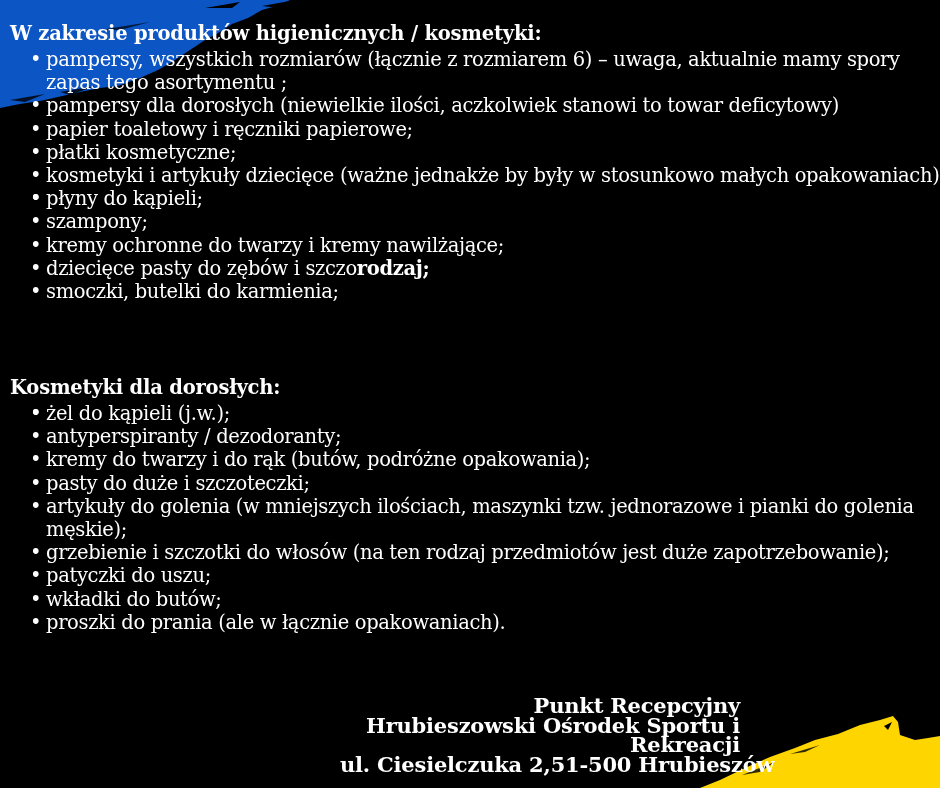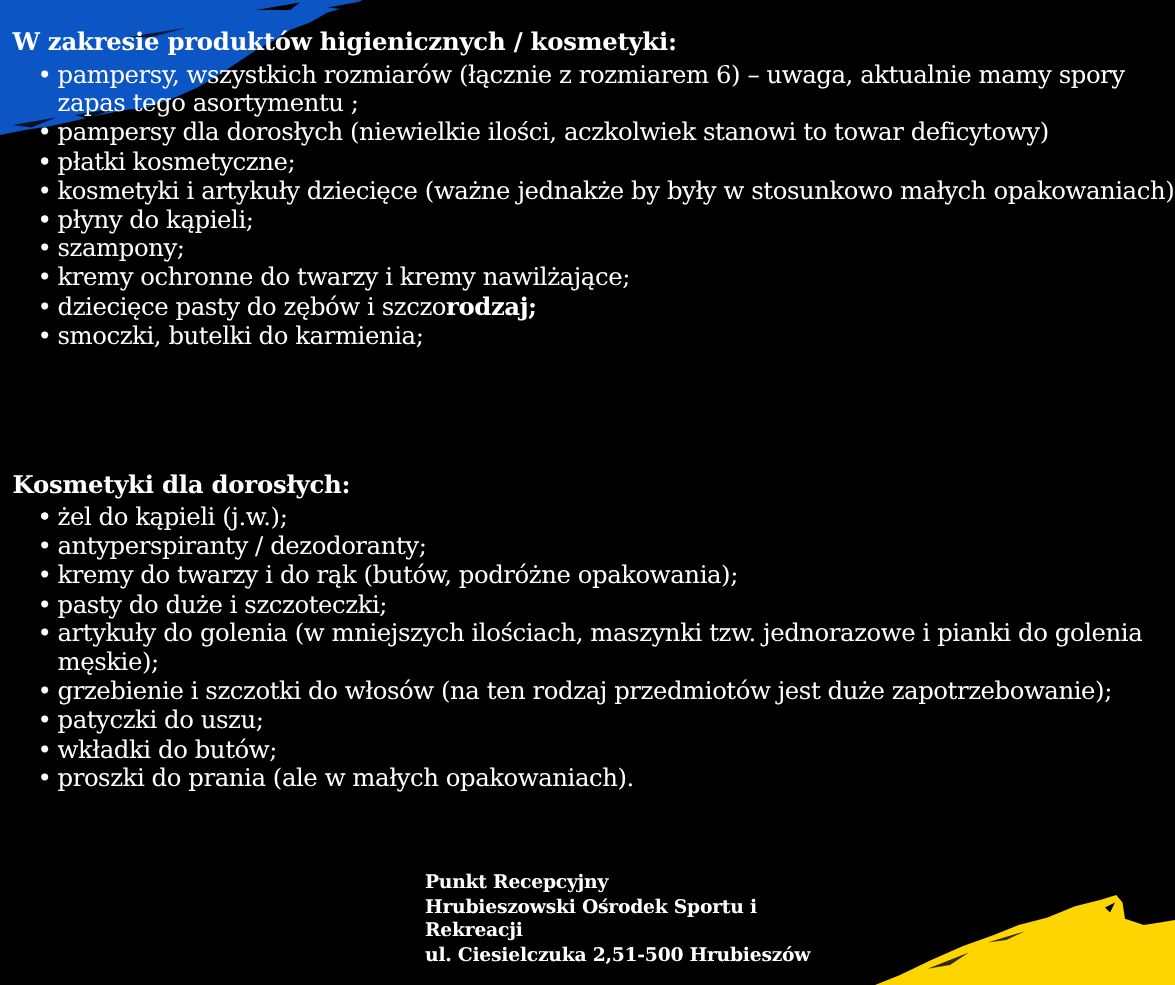--- a/index.html
+++ b/index.html
@@ -23,21 +23,21 @@
   ul.items li {
     position: relative; padding-left: 16px; white-space: normal;
     letter-spacing: -0.35px;
   }
   ul.items li .bullet {
     position: absolute; left: 0; top: 0;
   }
   .bold { font-weight: bold; }
   .footer {
     position: absolute; left: 340px; top: 696px; width: 400px;
-    text-align: left; font-weight: bold; font-size: 15px; line-height: 19.5px;
+    text-align: right; font-weight: bold; font-size: 21px; line-height: 19.5px;
     letter-spacing: -0.2px;
   }
   .footer div { white-space: nowrap; }
 </style>
 </head>
 <body>
 
 <svg class="bg-layer" viewBox="0 0 940 788" xmlns="http://www.w3.org/2000/svg">
 
   <g>
@@ -57,21 +57,21 @@
   </g>
 </svg>
 
 <div class="content">
 
   <div class="heading" style="top:22px;">W zakresie produktów higienicznych / kosmetyki:</div>
 
   <ul class="items" style="top:48px;">
     <li><span class="bullet">•</span><span>pampersy, wszystkich rozmiarów (łącznie z rozmiarem 6) – uwaga, aktualnie mamy spory zapas tego asortymentu ;</span></li>
     <li style="white-space:nowrap;"><span class="bullet">•</span><span>pampersy dla dorosłych (niewielkie ilości, aczkolwiek stanowi to towar deficytowy)</span></li>
-    <li><span class="bullet">•</span></li>
+    <li><span class="bullet">•</span><span>papier toaletowy i ręczniki papierowe;</span></li>
     <li><span class="bullet">•</span><span>płatki kosmetyczne;</span></li>
     <li><span class="bullet">•</span><span>kosmetyki i artykuły dziecięce (ważne jednakże by były w stosunkowo małych opakowaniach):</span></li>
     <li><span class="bullet">•</span></li>
     <li><span class="bullet">•</span><span>płyny do kąpieli;</span></li>
     <li><span class="bullet">•</span><span>szampony;</span></li>
     <li><span class="bullet">•</span><span>kremy ochronne do twarzy i kremy nawilżające;</span></li>
     <li><span class="bullet">•</span><span>dziecięce pasty do zębów i szczo</span><span class="bold">rodzaj;</span></li>
     <li><span class="bullet">•</span><span>smoczki, butelki do karmienia;</span></li>
   </ul>
 
@@ -80,21 +80,21 @@
   <ul class="items" style="top:402px;">
     <li><span class="bullet">•</span></li>
     <li><span class="bullet">•</span><span>żel do kąpieli (j.w.);</span></li>
     <li><span class="bullet">•</span><span>antyperspiranty / dezodoranty;</span></li>
     <li><span class="bullet">•</span><span>kremy do twarzy i do rąk (butów, podróżne opakowania);</span></li>
     <li><span class="bullet">•</span><span>pasty do duże i szczoteczki;</span></li>
     <li><span class="bullet">•</span><span>artykuły do golenia (w mniejszych ilościach, maszynki tzw. jednorazowe i pianki do golenia męskie);</span></li>
     <li><span class="bullet">•</span><span>grzebienie i szczotki do włosów (na ten rodzaj przedmiotów jest duże zapotrzebowanie);</span></li>
     <li><span class="bullet">•</span><span>patyczki do uszu;</span></li>
     <li><span class="bullet">•</span><span>wkładki do butów;</span></li>
-    <li><span class="bullet">•</span><span>proszki do prania (ale w małych opakowaniach).</span></li>
+    <li><span class="bullet">•</span><span>proszki do prania (ale w łącznie opakowaniach).</span></li>
   </ul>
 
   <div class="footer">
     <div>Punkt Recepcyjny</div>
     <div>Hrubieszowski Ośrodek Sportu i</div>
     <div>Rekreacji</div>
     <div>ul. Ciesielczuka 2,51-500 Hrubieszów</div>
   </div>
 </div>
 

